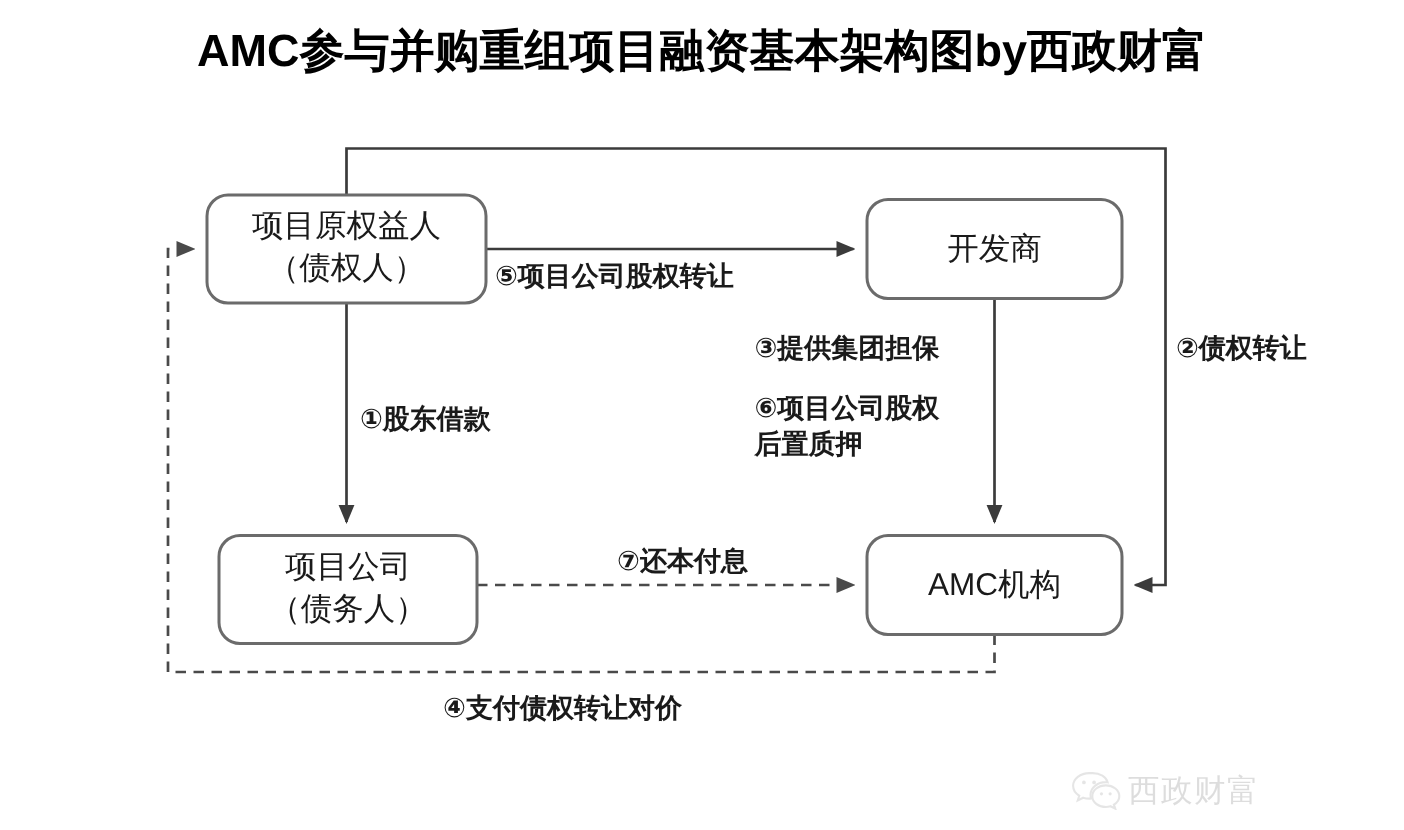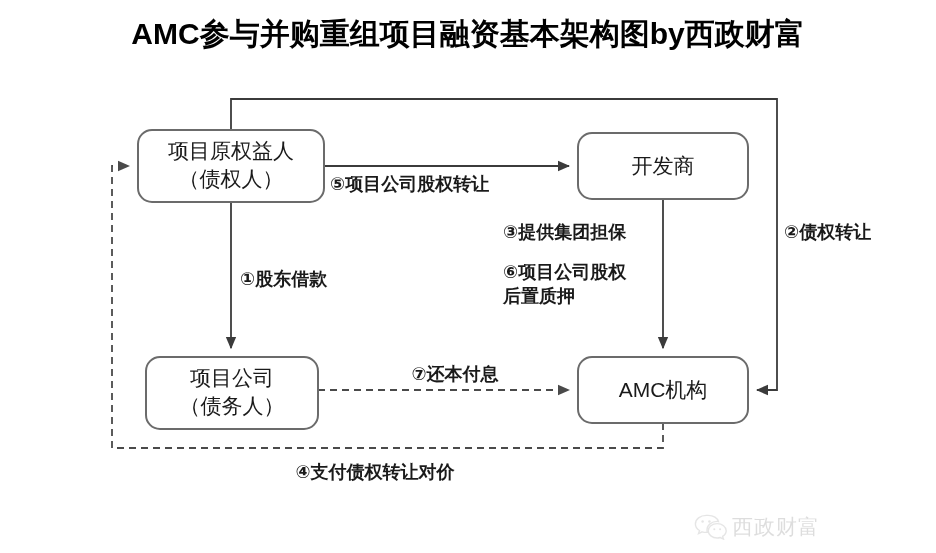--- a/index.html
+++ b/index.html
@@ -65,21 +65,21 @@
   .edge-label {
     font-family: "Liberation Sans", "DejaVu Sans", sans-serif;
     font-size: 18px;
     font-weight: bold;
     fill: #1a1a1a;
   }
   .edge-label-center { text-anchor: middle; }
   .edge-label-start  { text-anchor: start; }
   #watermark {
     position: absolute;
-    right: 36px;
+    right: 16px;
     bottom: 12px;
     display: flex;
     align-items: center;
     gap: 4px;
     opacity: 0.22;
   }
   #watermark .wm-text {
     font-size: 21px;
     color: #6a6a6a;
     font-weight: normal;

